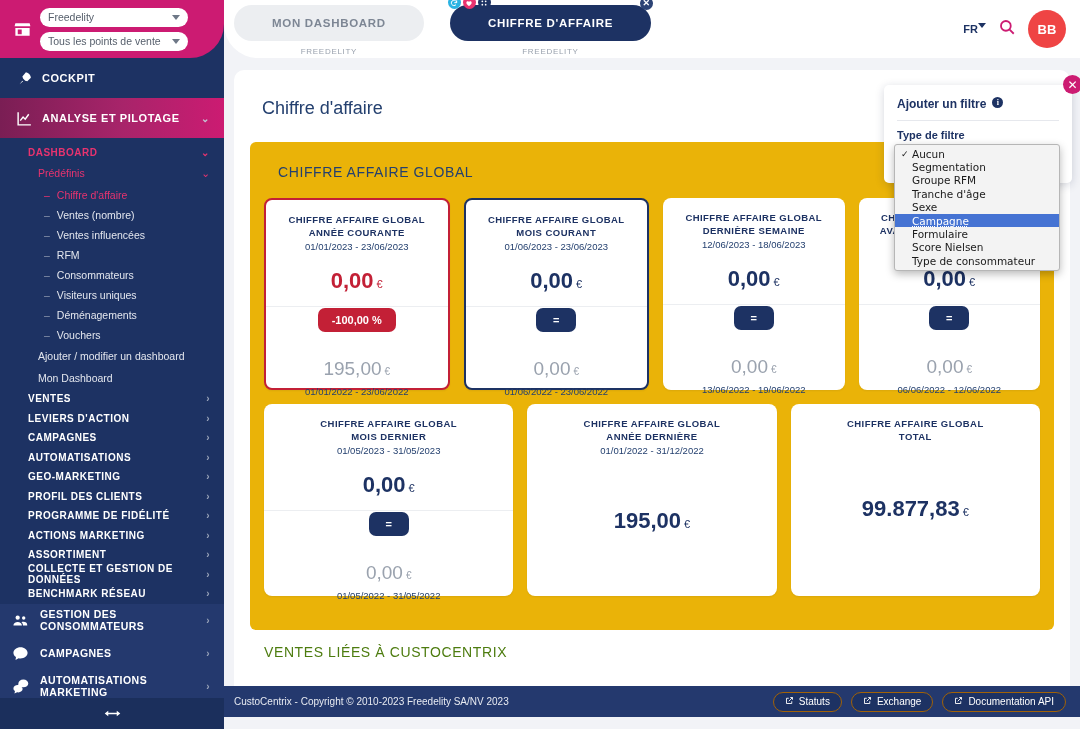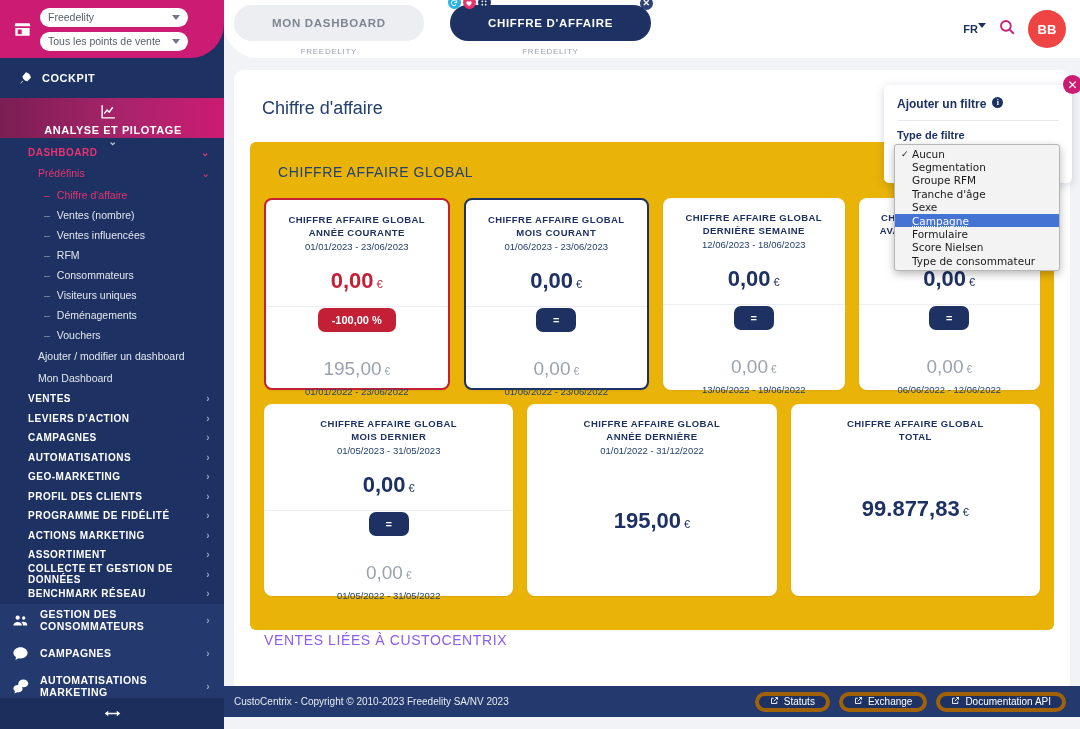--- a/index.html
+++ b/index.html
@@ -41,21 +41,20 @@
   .sb-main {
     height: 40px; display: flex; align-items: center; padding: 0 14px 0 16px;
     font-size: 11px; font-weight: bold; letter-spacing: .55px; color: #fff;
   }
   .sb-main .mi { width: 26px; flex: 0 0 26px; display:flex; align-items:center; }
   .sb-main .mlabel { flex: 1; }
   .sb-main .chev { color: #c3c9d6; font-size: 10px; }
   .sb-cockpit { background: #1d3263; }
   .sb-analyse {
     background: linear-gradient(90deg,#7a1e54 0%, #a8246a 55%, #cc1b72 100%);
-    flex-direction: column;
   }
 
   .sub-head {
     padding: 9px 14px 6px 28px; font-size: 10px; font-weight: bold;
     letter-spacing: .5px; color: #e8336f; display: flex; align-items: center;
   }
   .sub-head .t { flex: 1; }
   .sub-head2 {
     padding: 3px 14px 6px 38px; font-size: 10.5px; color: #e8336f;
     display: flex; align-items: center;
@@ -194,34 +193,34 @@
     font-size: 19px; color: #9aa2ae; margin-top: 26px;
   }
   .kpi-prev .eur { font-size: 10px; margin-left: 3px; }
   .kpi-prev-range { font-size: 9.5px; color: #24406f; margin-top: 6px; }
   .kpi-big-value {
     font-size: 22px; font-weight: bold; color: #1d3263; margin-top: 52px;
   }
   .kpi-big-value .eur { font-size: 11px; font-weight: normal; margin-left: 3px; }
 
   .sect2-title {
-    position: absolute; left: 30px; top: 562px;
-    font-size: 14px; letter-spacing: .6px; color: #8b5cf6;
+    position: absolute; left: 30px; top: 574px;
+    font-size: 14px; letter-spacing: .6px; color: #4d7c0f;
   }
 
   
   #footer {
     position: absolute; left: 224px; bottom: 12px; width: 856px; height: 31px;
     background: #24396e; display: flex; align-items: center; padding: 0 14px 0 10px;
   }
   .foot-text { flex: 1; font-size: 10px; color: #e7eaf1; }
   .foot-btns { display: flex; gap: 9px; }
   .foot-btn {
     height: 20px; border-radius: 10px; background: #1d3263;
-    border: 4px solid #a16207; color: #fff; font-size: 10px;
+    border: 1px solid #a16207; color: #fff; font-size: 10px;
     display: flex; align-items: center; gap: 5px; padding: 0 11px;
   }
 
   
   #filter-pop {
     position: absolute; left: 884px; top: 85px; width: 188px; height: 98px;
     background: #fff; border-radius: 5px;
     box-shadow: 0 2px 10px rgba(20,35,70,.18);
     padding: 12px 13px 0 13px; z-index: 40;
   }

